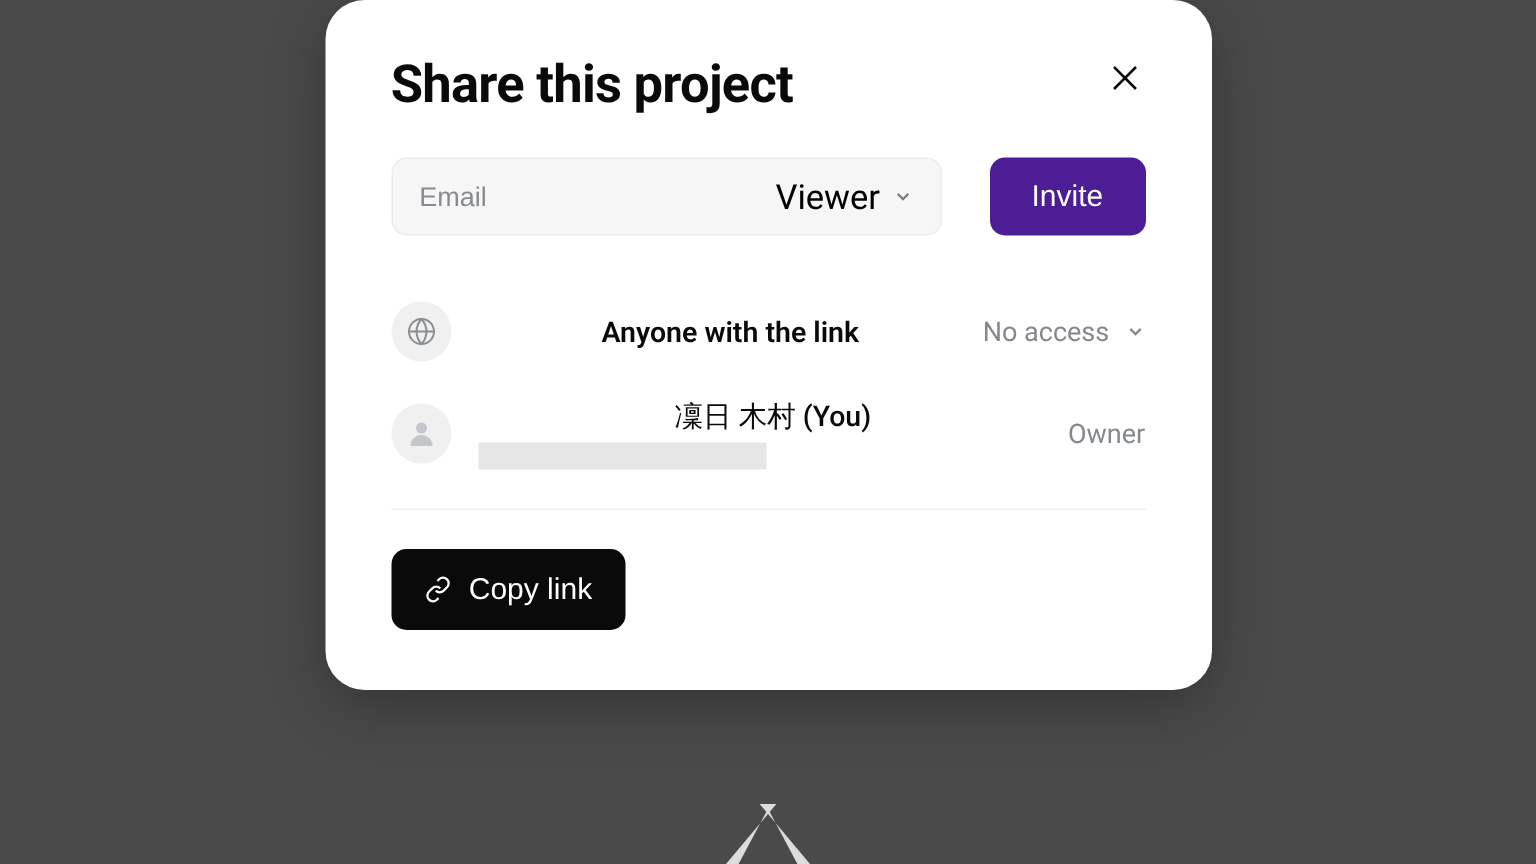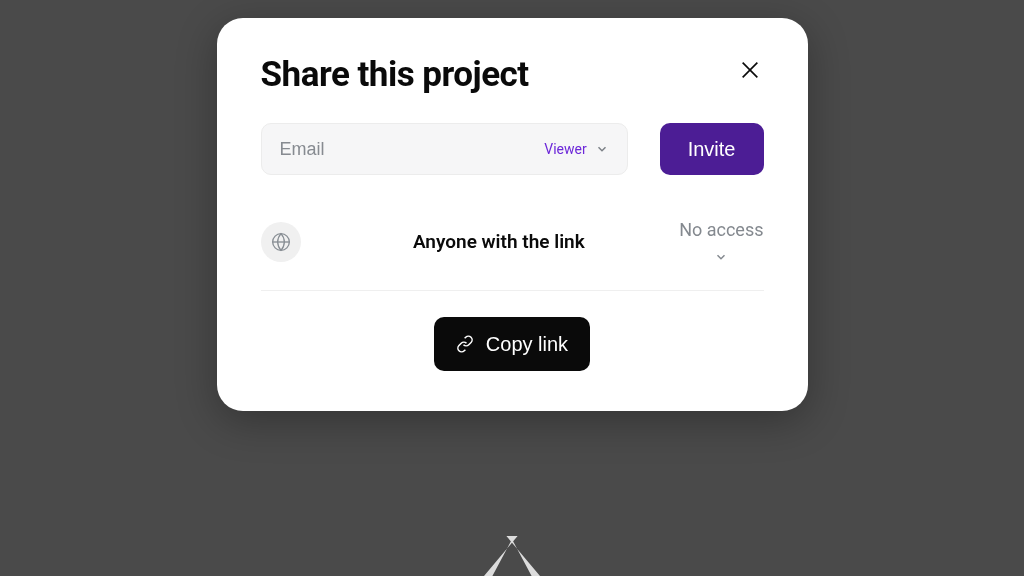--- a/index.html
+++ b/index.html
@@ -17,21 +17,20 @@
       bottom: 0;
       left: 50%;
       transform: translateX(-50%);
       width: 140px;
       height: 40px;
       background: #dcdcdc;
       clip-path: polygon(46% 0, 54% 0, 30% 100%, 36% 100%, 50% 8%, 64% 100%, 70% 100%);
     }
     .modal {
       width: 591px;
-      margin-top: 18px;
       background: #fff;
       border-radius: 26px;
       box-shadow: 0 10px 40px rgba(0,0,0,0.3);
       padding: 36px 44px 40px 44px;
       position: relative;
     }
     .modal-header {
       display: flex;
       justify-content: space-between;
       align-items: flex-start;
@@ -74,22 +73,22 @@
       background: transparent;
       font-size: 18px;
       color: #333;
       outline: none;
     }
     .email-input::placeholder { color: #878b91; }
     .role-select {
       display: flex;
       align-items: center;
       gap: 8px;
-      color: #6d28d9;
-      font-size: 14px;
+      color: #000000;
+      font-size: 23px;
       cursor: pointer;
     }
     .role-select svg { width: 14px; height: 14px; }
     .invite-btn {
       background: #4c1d95;
       color: #fff;
       border: none;
       border-radius: 10px;
       font-size: 20px;
       font-weight: 500;
@@ -138,32 +137,31 @@
       width: 192px;
       height: 18px;
       background: #e6e6e6;
     }
     .row-right {
       color: #84898f;
       font-size: 18px;
       display: flex;
       align-items: center;
       gap: 10px;
-      flex-direction: column;
     }
     .row-right.dropdown { cursor: pointer; }
     .row-right svg { width: 14px; height: 14px; }
     .divider {
       border-top: 1px solid #efefef;
       margin-top: 14px;
       margin-bottom: 26px;
     }
     .footer {
       display: flex;
-      justify-content: center;
+      justify-content: flex-start;
     }
     .copy-link {
       background: #0a0a0a;
       color: #fff;
       border: none;
       border-radius: 10px;
       font-size: 20px;
       font-weight: 500;
       padding: 0 22px;
       height: 54px;
@@ -217,20 +215,33 @@
       <div class="row-title">Anyone with the link</div>
     </div>
     <div class="row-right dropdown">
       <span>No access</span>
       <svg viewBox="0 0 24 24" fill="none" stroke="#84898f" stroke-width="2.5">
         <polyline points="6 9 12 15 18 9"></polyline>
       </svg>
     </div>
   </div>
 
+  <div class="access-row user-row">
+    <div class="row-icon avatar">
+      <svg viewBox="0 0 24 24" fill="#c3c6ca">
+        <circle cx="12" cy="8" r="4"></circle>
+        <path d="M4 21c0-4.4 3.6-8 8-8s8 3.6 8 8"></path>
+      </svg>
+    </div>
+    <div class="row-body">
+      <div class="row-title">凜日 木村 (You)</div>
+      <div class="row-sub"></div>
+    </div>
+    <div class="row-right">Owner</div>
+  </div>
 
   <div class="divider"></div>
 
   <div class="footer">
     <button class="copy-link">
       <svg viewBox="0 0 24 24" fill="none" stroke="#fff" stroke-width="2">
         <path d="M10 13a5 5 0 0 0 7.07 0l3-3a5 5 0 0 0-7.07-7.07l-1.5 1.5"></path>
         <path d="M14 11a5 5 0 0 0-7.07 0l-3 3a5 5 0 0 0 7.07 7.07l1.5-1.5"></path>
       </svg>
       <span>Copy link</span>

